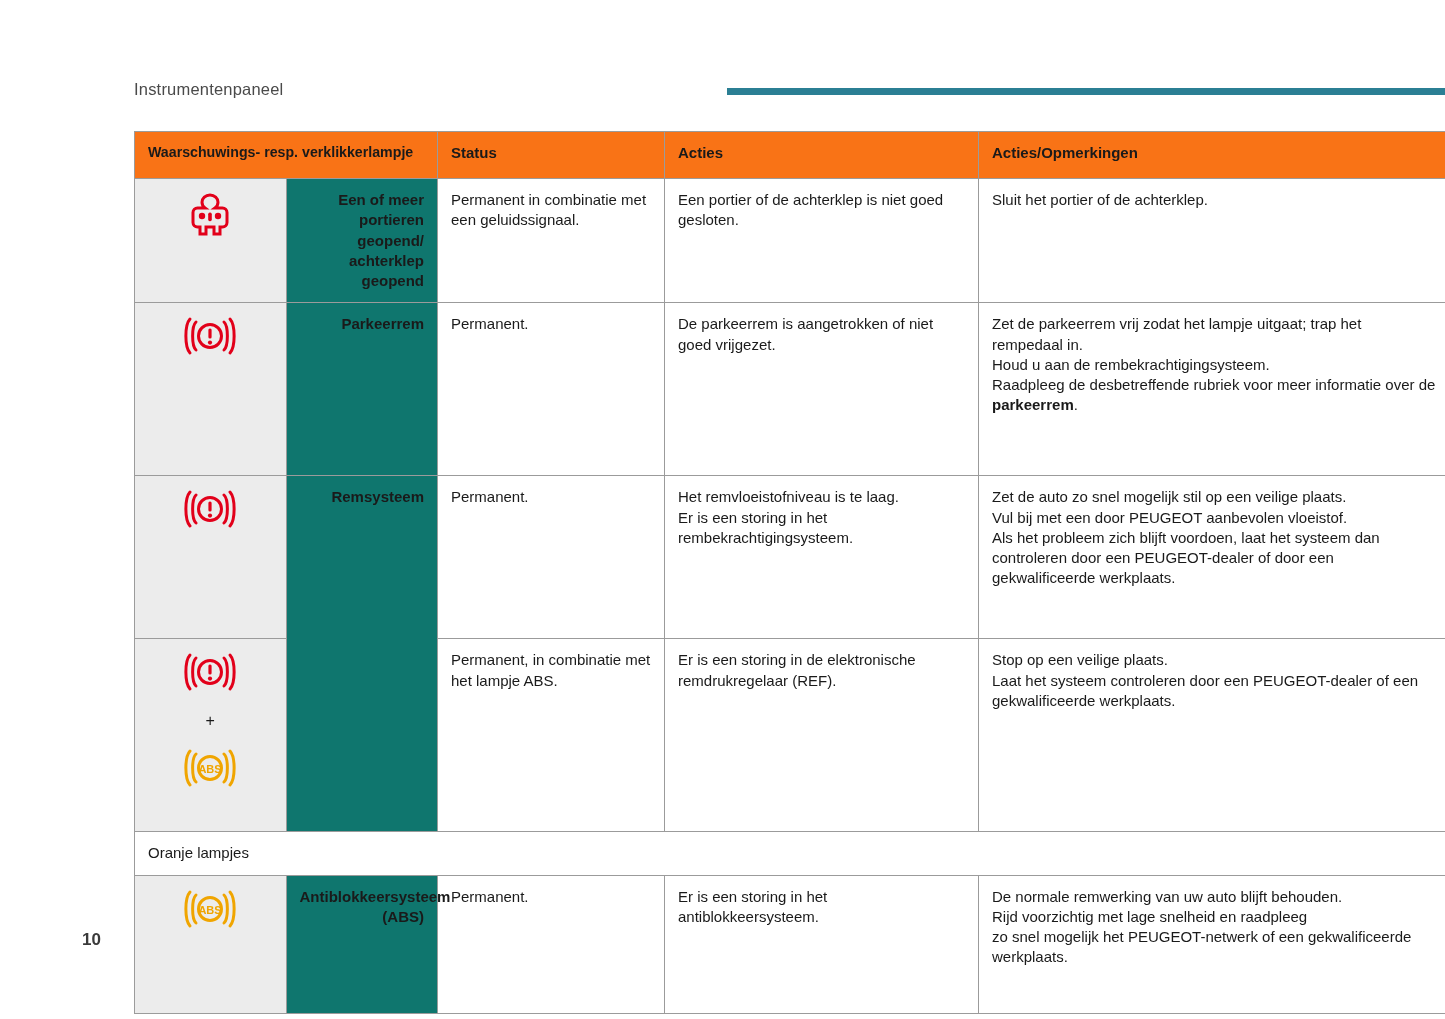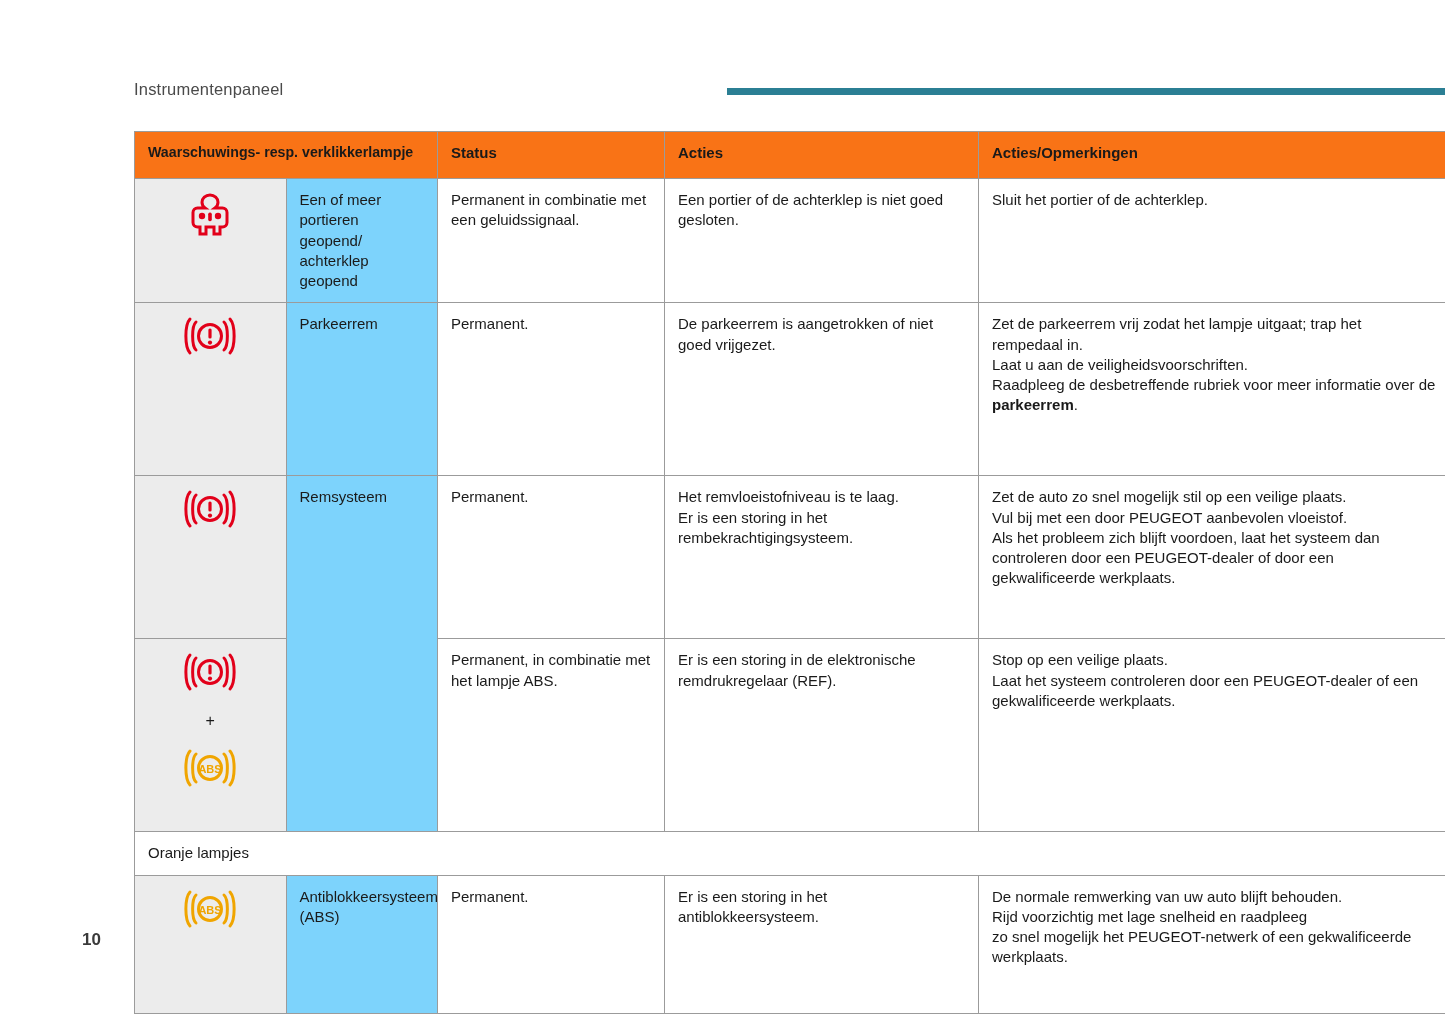--- a/index.html
+++ b/index.html
@@ -80,23 +80,24 @@
 
   td.icon-cell {
     width: 78px;
     background: #ececec;
     text-align: center;
     vertical-align: top;
     padding: 14px 6px;
   }
   td.name-cell {
     width: 180px;
-    background: #7dd3fc;
-    font-weight: normal;
+    background: #0f766e;
+    font-weight: bold;
     padding-top: 13px;
+    text-align: right;
   }
   td.status-cell { width: 198px; }
   td.cause-cell { width: 285px; }
   td.actions-cell { width: 442px; }
 
   td.section-cell {
     background: #ffffff;
     font-weight: normal;
     padding: 12px 13px;
     font-size: 15px;
@@ -189,21 +190,21 @@
                   <circle cx="26" cy="28.6" r="2.1"></circle>
                 </g>
               </svg>
             </span>
           </td>
           <td class="name-cell">Parkeerrem</td>
           <td class="status-cell">Permanent.</td>
           <td class="cause-cell">De parkeerrem is aangetrokken of niet goed vrijgezet.</td>
           <td class="actions-cell">
             <p class="line">Zet de parkeerrem vrij zodat het lampje uitgaat; trap het rempedaal in.</p>
-            <p class="line">Laat u aan de veiligheidsvoorschriften.</p>
+            <p class="line">Houd u aan de rembekrachtigingsysteem.</p>
             <p class="line">
               <span>Raadpleeg de desbetreffende rubriek voor meer informatie over de </span><span class="bold">parkeerrem</span><span>.</span>
             </p>
           </td>
         </tr>
 
         <tr>
           <td class="icon-cell" style="height:140px;">
             <span>
               <svg class="icon-svg" width="52" height="44" viewBox="0 0 52 44" aria-hidden="true">

